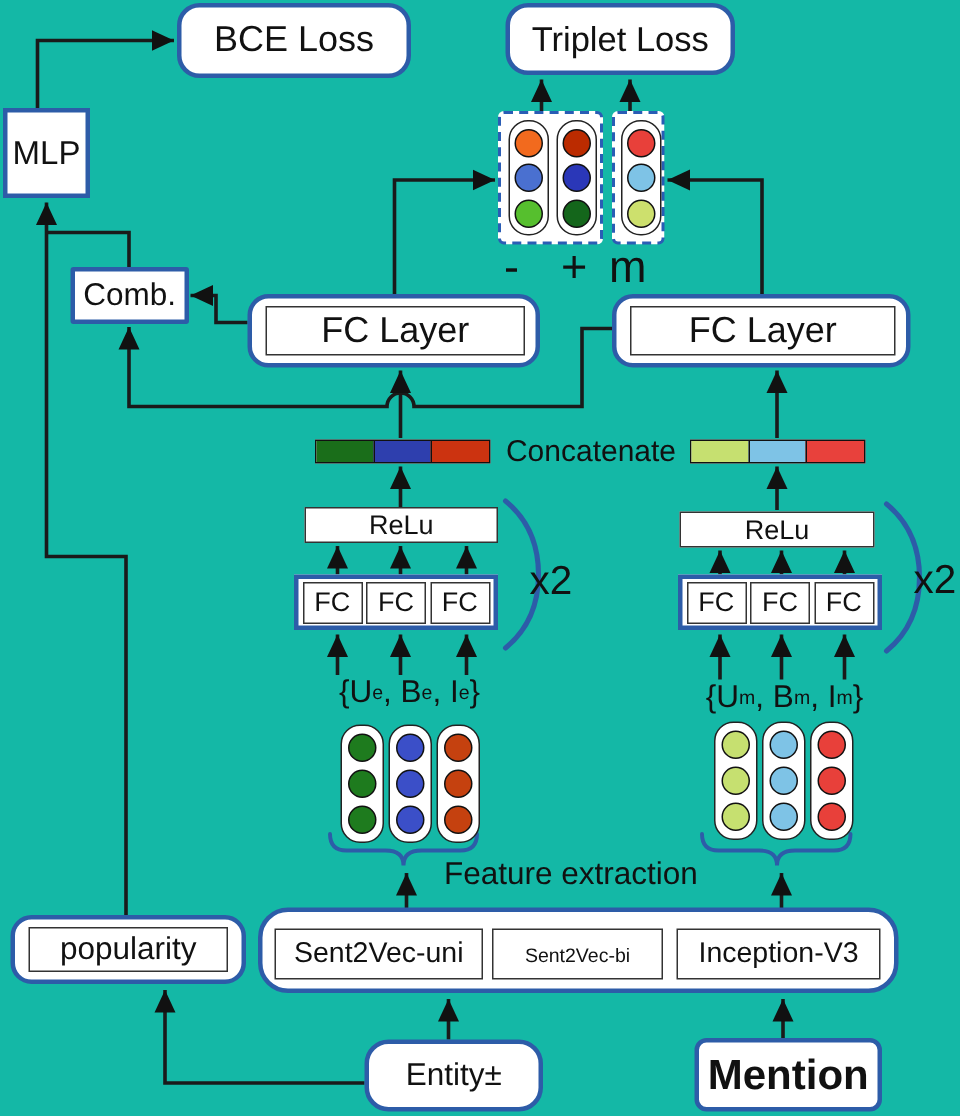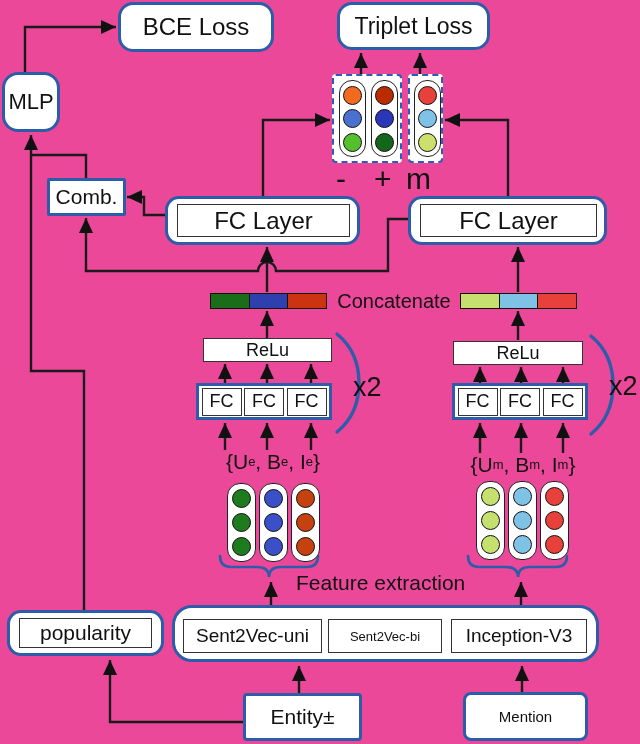--- a/index.html
+++ b/index.html
@@ -1,16 +1,16 @@
 <!DOCTYPE html>
 <html><head>
 <meta charset="utf-8">
 <style>
   html,body{margin:0;padding:0;background:#fff;}
-  .canvas{position:relative;width:640px;height:744px;background:#ec4899;overflow:hidden;
+  .canvas{position:relative;width:640px;height:744px;background:#14b8a6;overflow:hidden;
           font-family:"Liberation Sans", sans-serif;color:#111;}
   .abs{position:absolute;box-sizing:border-box;}
   .lbl{display:flex;align-items:center;justify-content:center;text-align:center;}
   .blue-round{border:3px solid #2d5ca8;border-radius:15px;background:#fff;}
   .blue-rect{border:3px solid #2d5ca8;background:#fff;}
   .black-rect{border:1.8px solid #333;background:#fff;}
   .dashed-box{border:2.6px dashed #2a5db5;border-radius:4px;background:#fff;}
   .pill{border:1.7px solid #222;border-radius:13px;background:#fff;
         display:flex;flex-direction:column;align-items:center;justify-content:space-evenly;}
   .dot{width:19px;height:19px;border-radius:50%;border:1.5px solid #111;box-sizing:border-box;}
@@ -71,21 +71,21 @@
     </g>
   </svg>
 
   <div class="abs lbl blue-round" style="left:118px;top:2px;width:156px;height:50px;font-size:24px;">
       <span>BCE Loss</span>
     </div>
   <div class="abs lbl blue-round" style="left:317px;top:2px;width:153px;height:48px;font-size:23px;margin-left:20px;">
       <span>Triplet Loss</span>
     </div>
 
-  <div class="abs lbl blue-rect" style="left:2px;top:72px;width:58px;height:60px;border-radius:16px;font-size:22px;">
+  <div class="abs lbl blue-rect" style="left:2px;top:72px;width:58px;height:60px;border-radius:0;font-size:22px;">
       <span>MLP</span>
     </div>
   <div class="abs lbl blue-rect" style="left:47px;top:178px;width:79px;height:38px;border-radius:2px;font-size:21px;">
       <span>Comb.</span>
     </div>
 
   <div class="abs dashed-box" style="left:332px;top:74px;width:70px;height:89px;">
     <div class="abs pill" style="left:5px;top:4px;width:27px;height:77px;">
         <span class="dot" style="background: rgb(242, 106, 30);"></span>
         <span class="dot" style="background: rgb(74, 112, 208);"></span>
@@ -218,20 +218,20 @@
         <span>Sent2Vec-uni</span>
       </div>
     <div class="abs lbl black-rect" style="left:153px;top:11px;width:114px;height:34px;font-size:13px;">
         <span>Sent2Vec-bi</span>
       </div>
     <div class="abs lbl black-rect" style="left:276px;top:11px;width:136px;height:34px;font-size:19px;">
         <span>Inception-V3</span>
       </div>
   </div>
 
-  <div class="abs lbl blue-round" style="left:243px;top:693px;width:119px;height:48px;border-radius:4px;font-size:21px;">
+  <div class="abs lbl blue-round" style="left:243px;top:693px;width:119px;height:48px;border-radius:16px;font-size:21px;">
       <span>Entity±</span>
     </div>
-  <div class="abs lbl blue-round" style="left:463px;top:692px;width:125px;height:49px;border-radius:8px;font-size:15px;">
+  <div class="abs lbl blue-round" style="left:463px;top:692px;width:125px;height:49px;border-radius:8px;font-size:28px;font-weight:bold;">
       <span>Mention</span>
     </div>
 
 </div>
 
 </body></html>

